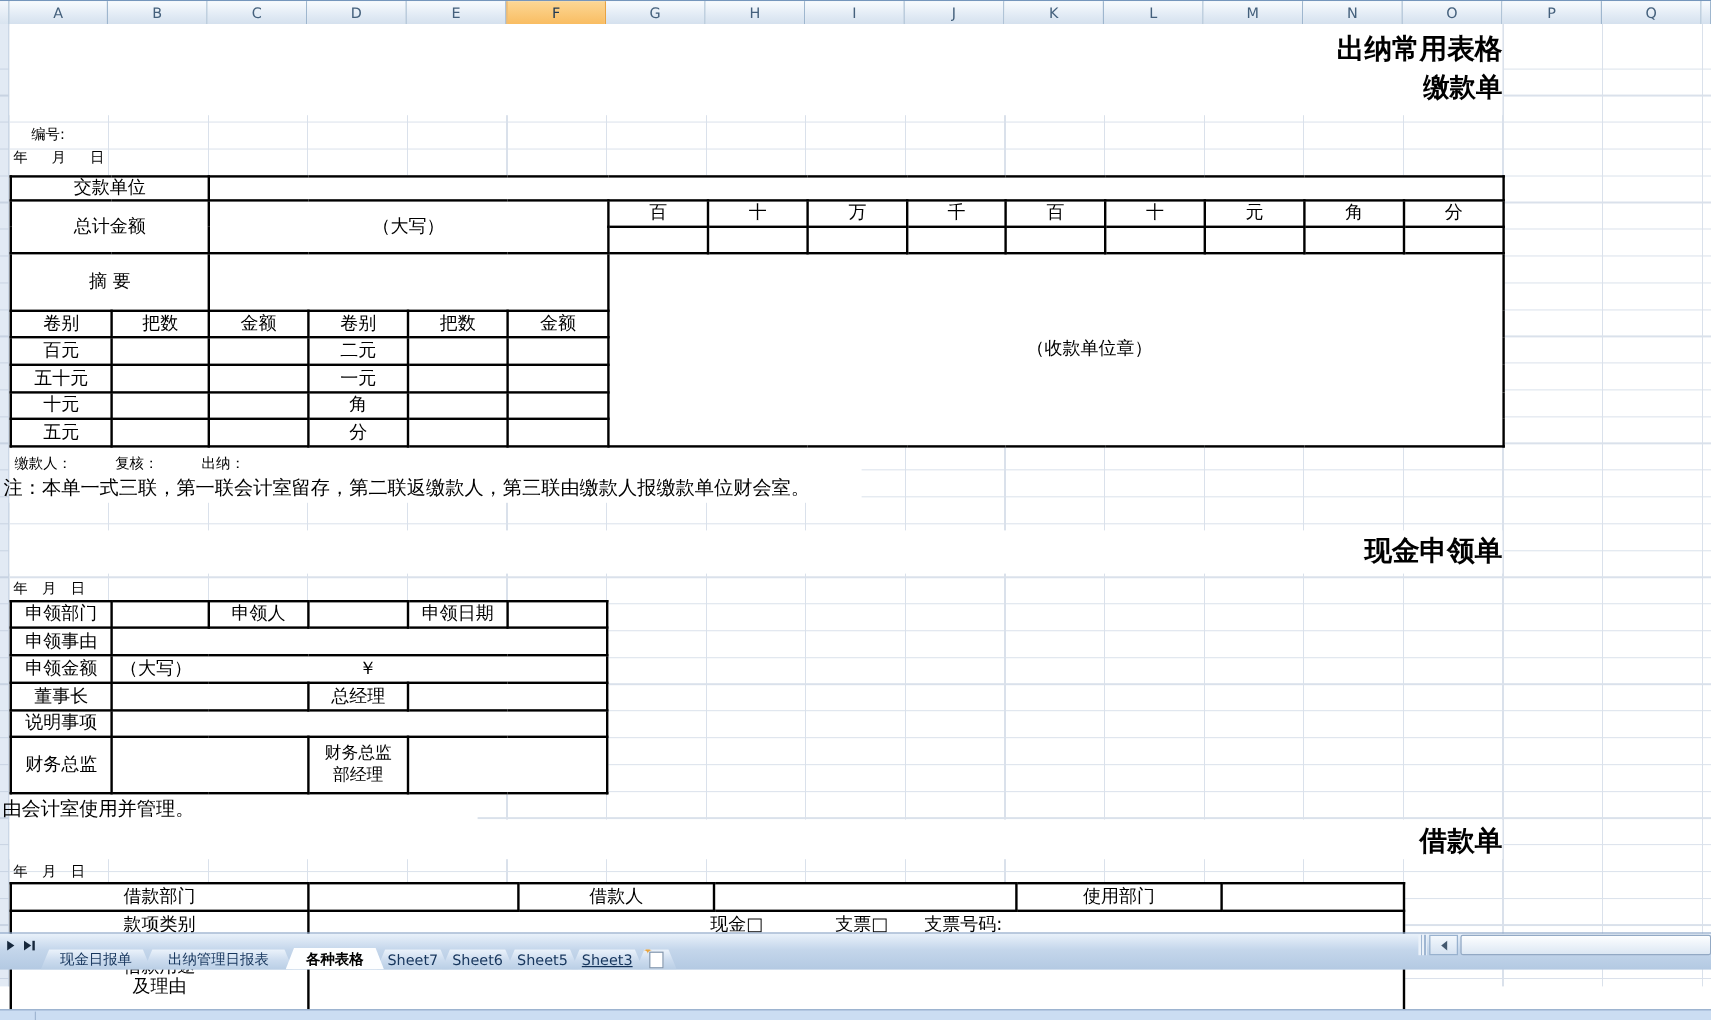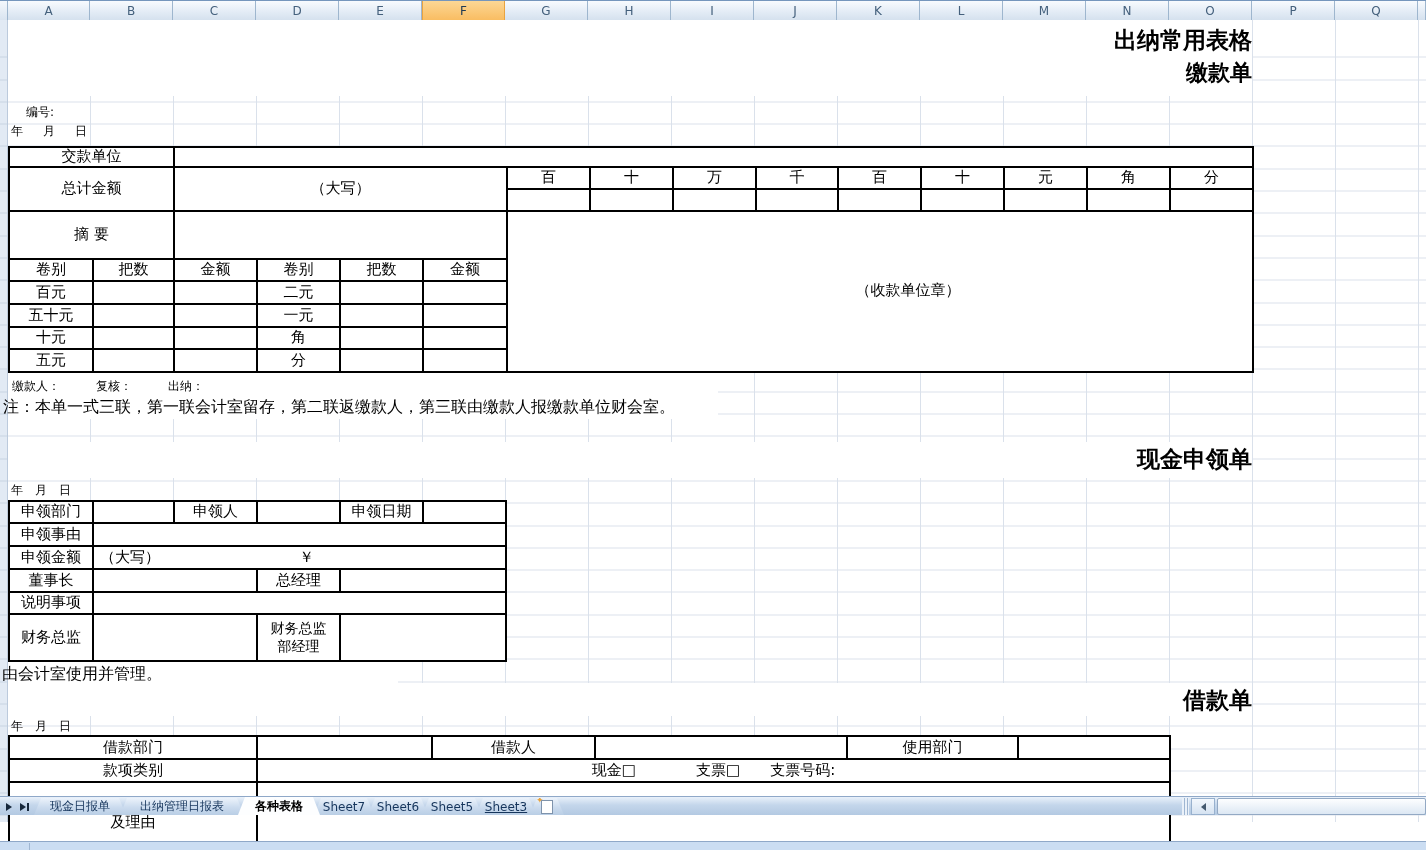--- a/index.html
+++ b/index.html
@@ -43,21 +43,21 @@
                   vertical-align:middle;overflow:hidden;line-height:1.15;}
   td.tl{text-align:left;padding-left:6px;}
   td.bigbox{vertical-align:bottom;text-align:center;}
   td.bigbox .seal{position:relative;left:28px;bottom:1px;font-size:15px;}
   .amountcell{position:relative;height:100%;display:flex;align-items:center;padding-left:6px;box-sizing:border-box;}
   .amountcell .yen{position:absolute;left:205px;}
   .twoline{font-size:14px;line-height:1.25;}
   td.optcell{text-align:left;padding-left:20px;}
 
   
-  .tabbar{position:absolute;left:0;top:796px;width:1426px;height:19px;box-sizing:border-box;
+  .tabbar{position:absolute;left:0;top:777px;width:1426px;height:31px;box-sizing:border-box;
           background:linear-gradient(#E9F1FA,#C4D6EB 45%,#B3C9E2);
           border-top:1px solid #8FA8C8;z-index:20;}
   .tnav{position:absolute;top:4px;width:14px;height:12px;display:flex;align-items:center;justify-content:center;gap:1px;}
   .tri-r{width:0;height:0;border-left:6px solid #17283C;border-top:4px solid transparent;border-bottom:4px solid transparent;}
   .tri-l{width:0;height:0;border-right:5px solid #44596F;border-top:4px solid transparent;border-bottom:4px solid transparent;}
   .navbar{width:2px;height:8px;background:#17283C;}
   .tabs{position:absolute;left:34px;bottom:0;display:flex;align-items:flex-end;height:19px;}
   .tab{height:17px;margin-left:-6px;display:flex;align-items:center;justify-content:center;
        font-size:12px;color:#16355C;box-sizing:border-box;
        background:linear-gradient(#ECF3FB,#CBDBEE 55%,#B9CEE5);

